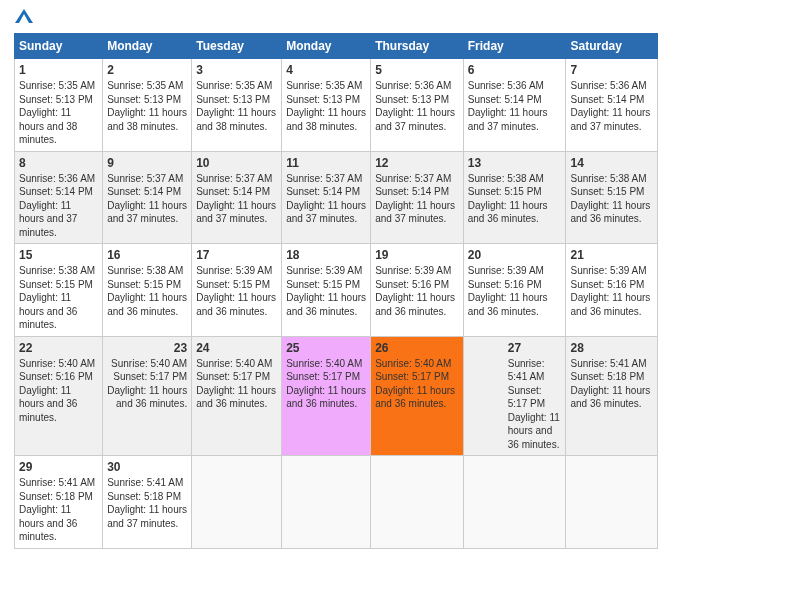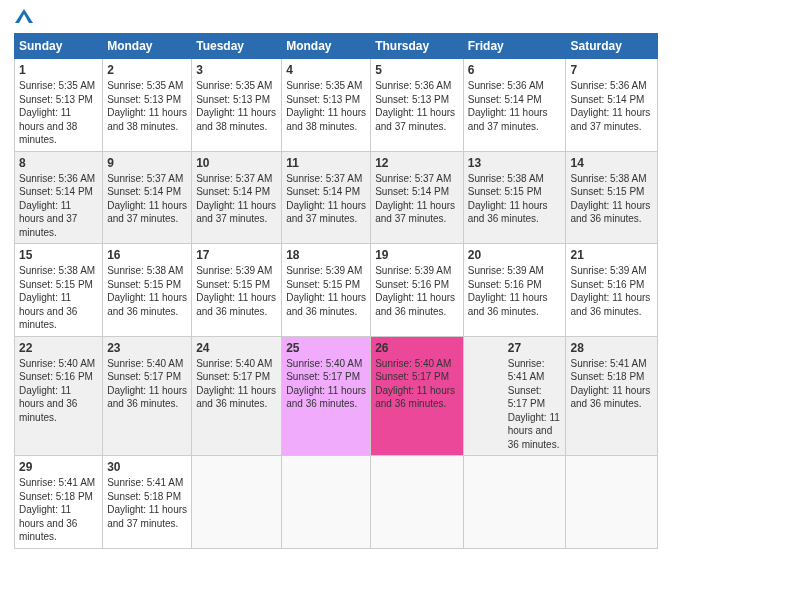--- a/index.html
+++ b/index.html
@@ -223,33 +223,33 @@
           <td>
             <span class="day-num">21</span>
             <div class="cell-text">Sunrise: 5:39 AM<br>Sunset: 5:16 PM<br>Daylight: 11 hours and 36 minutes.</div>
           </td>
         </tr>
         <tr>
           <td style="background: rgb(240, 240, 240);">
             <span class="day-num">22</span>
             <div class="cell-text">Sunrise: 5:40 AM<br>Sunset: 5:16 PM<br>Daylight: 11 hours and 36 minutes.</div>
           </td>
-          <td style="background: rgb(240, 240, 240);">
+          <td style="background: rgb(240, 240, 240); text-align: right;">
             <span class="day-num">23</span>
             <div class="cell-text">Sunrise: 5:40 AM<br>Sunset: 5:17 PM<br>Daylight: 11 hours and 36 minutes.</div>
           </td>
           <td style="background: rgb(240, 240, 240);">
             <span class="day-num">24</span>
             <div class="cell-text">Sunrise: 5:40 AM<br>Sunset: 5:17 PM<br>Daylight: 11 hours and 36 minutes.</div>
           </td>
           <td style="background: #f0abfc;">
             <span class="day-num">25</span>
             <div class="cell-text">Sunrise: 5:40 AM<br>Sunset: 5:17 PM<br>Daylight: 11 hours and 36 minutes.</div>
           </td>
-          <td style="background: #ec4899; margin-top: 43px;">
+          <td style="background: #f97316; margin-top: 43px;">
             <span class="day-num">26</span>
             <div class="cell-text">Sunrise: 5:40 AM<br>Sunset: 5:17 PM<br>Daylight: 11 hours and 36 minutes.</div>
           </td>
           <td style="background: rgb(240, 240, 240); padding-left: 44px;">
             <span class="day-num">27</span>
             <div class="cell-text">Sunrise: 5:41 AM<br>Sunset: 5:17 PM<br>Daylight: 11 hours and 36 minutes.</div>
           </td>
           <td style="background: rgb(240, 240, 240);">
             <span class="day-num">28</span>
             <div class="cell-text">Sunrise: 5:41 AM<br>Sunset: 5:18 PM<br>Daylight: 11 hours and 36 minutes.</div>

